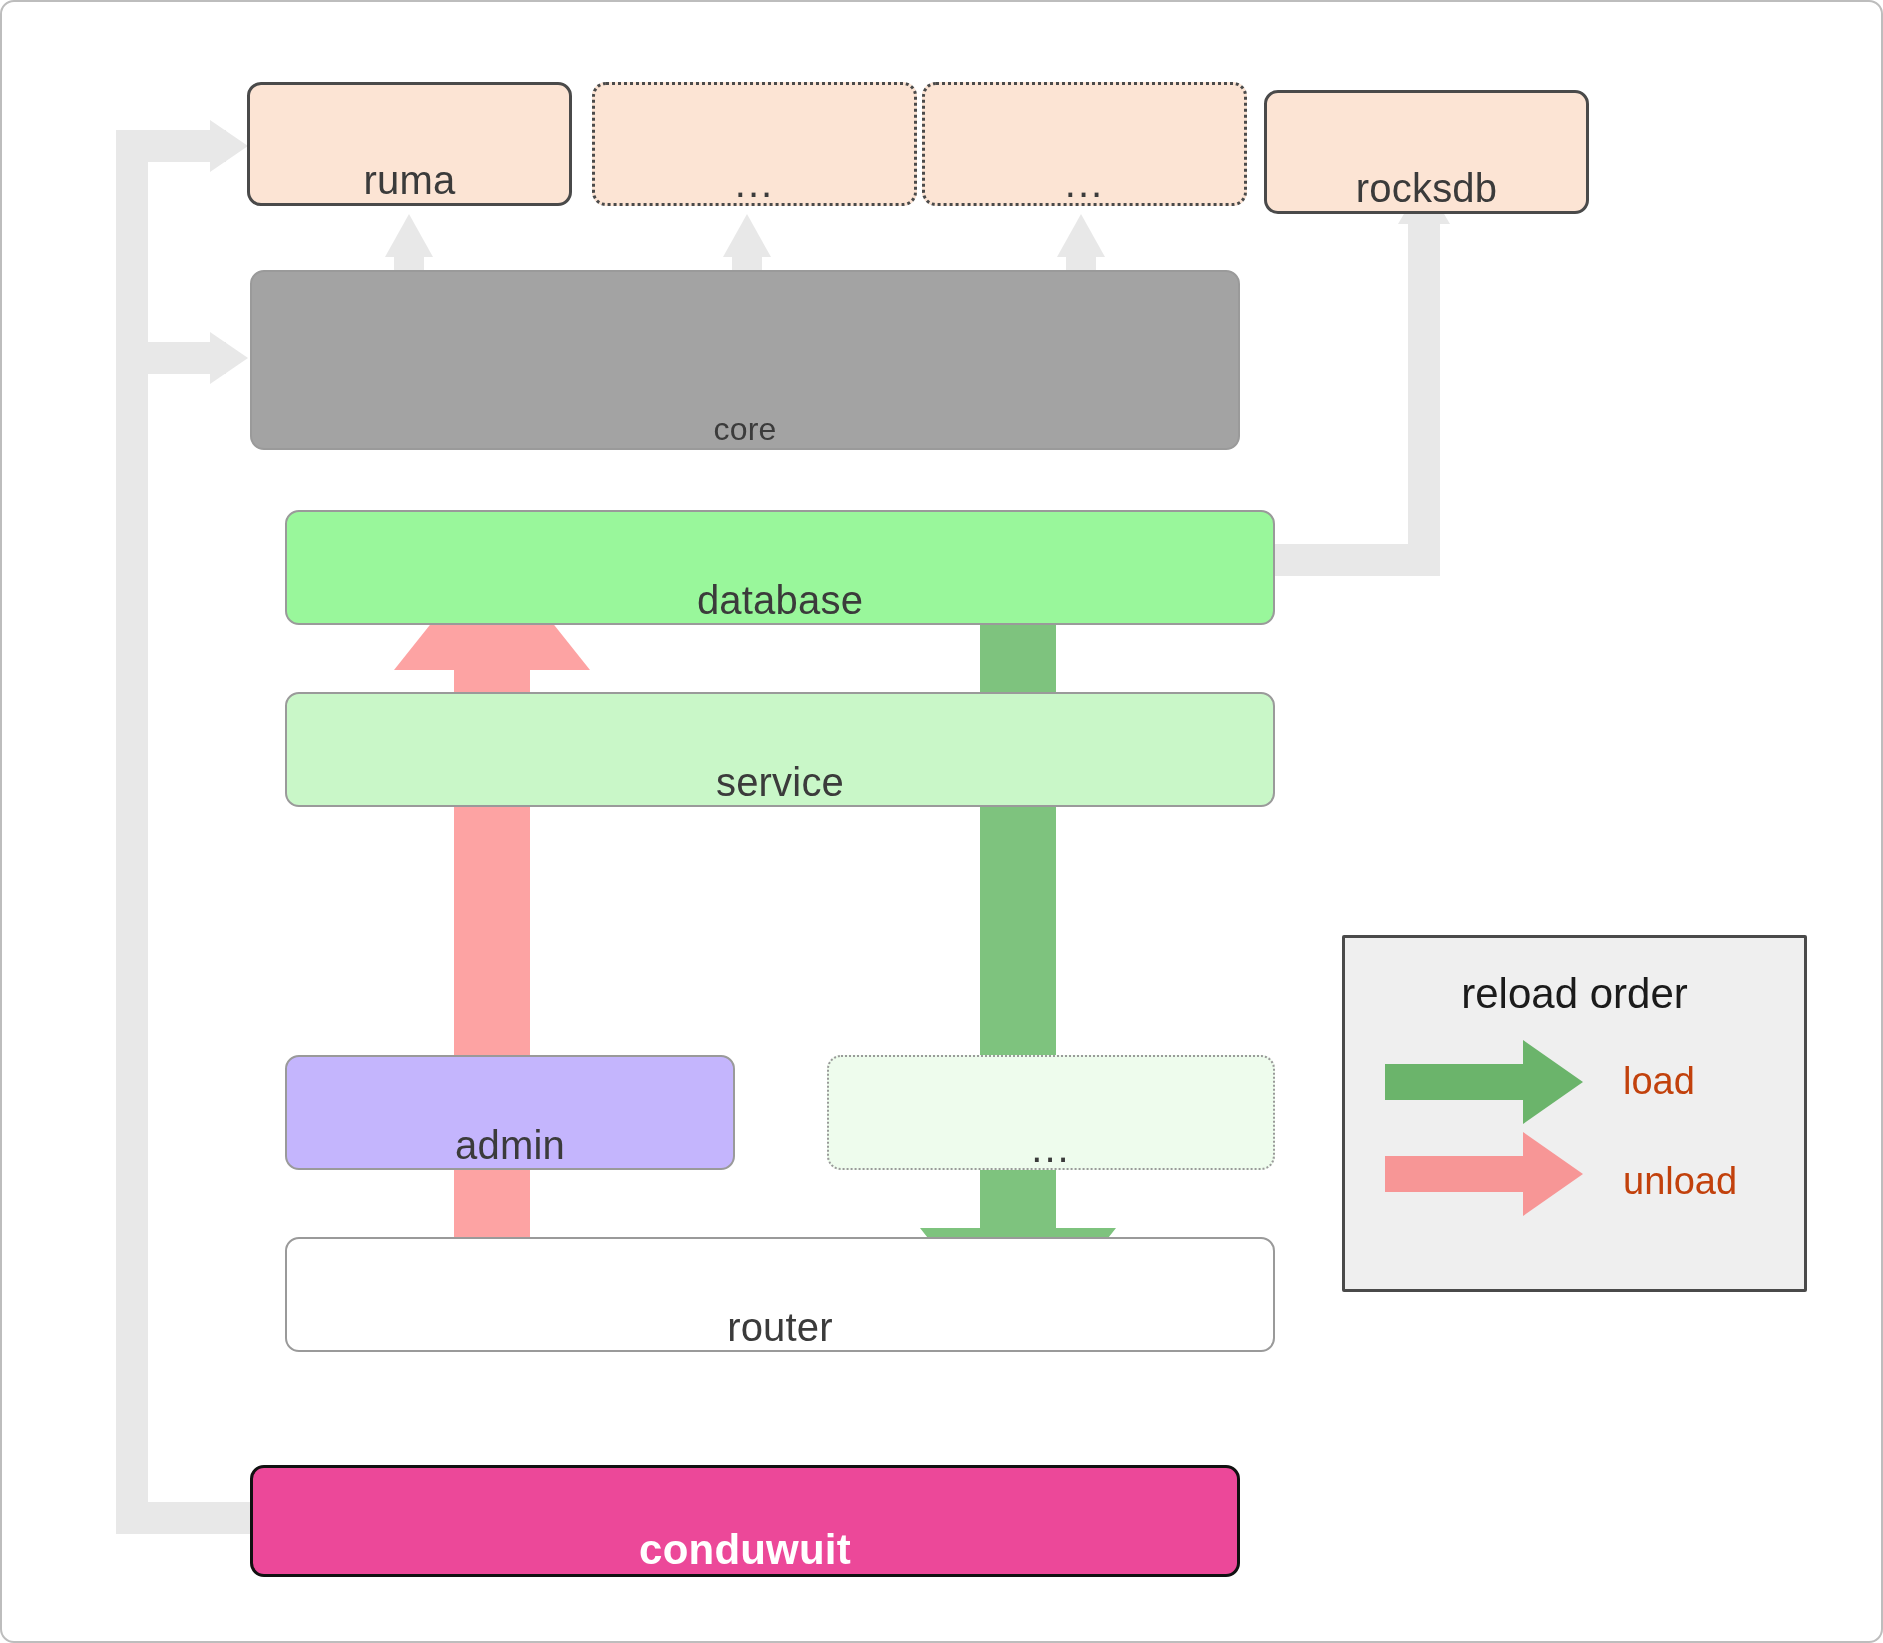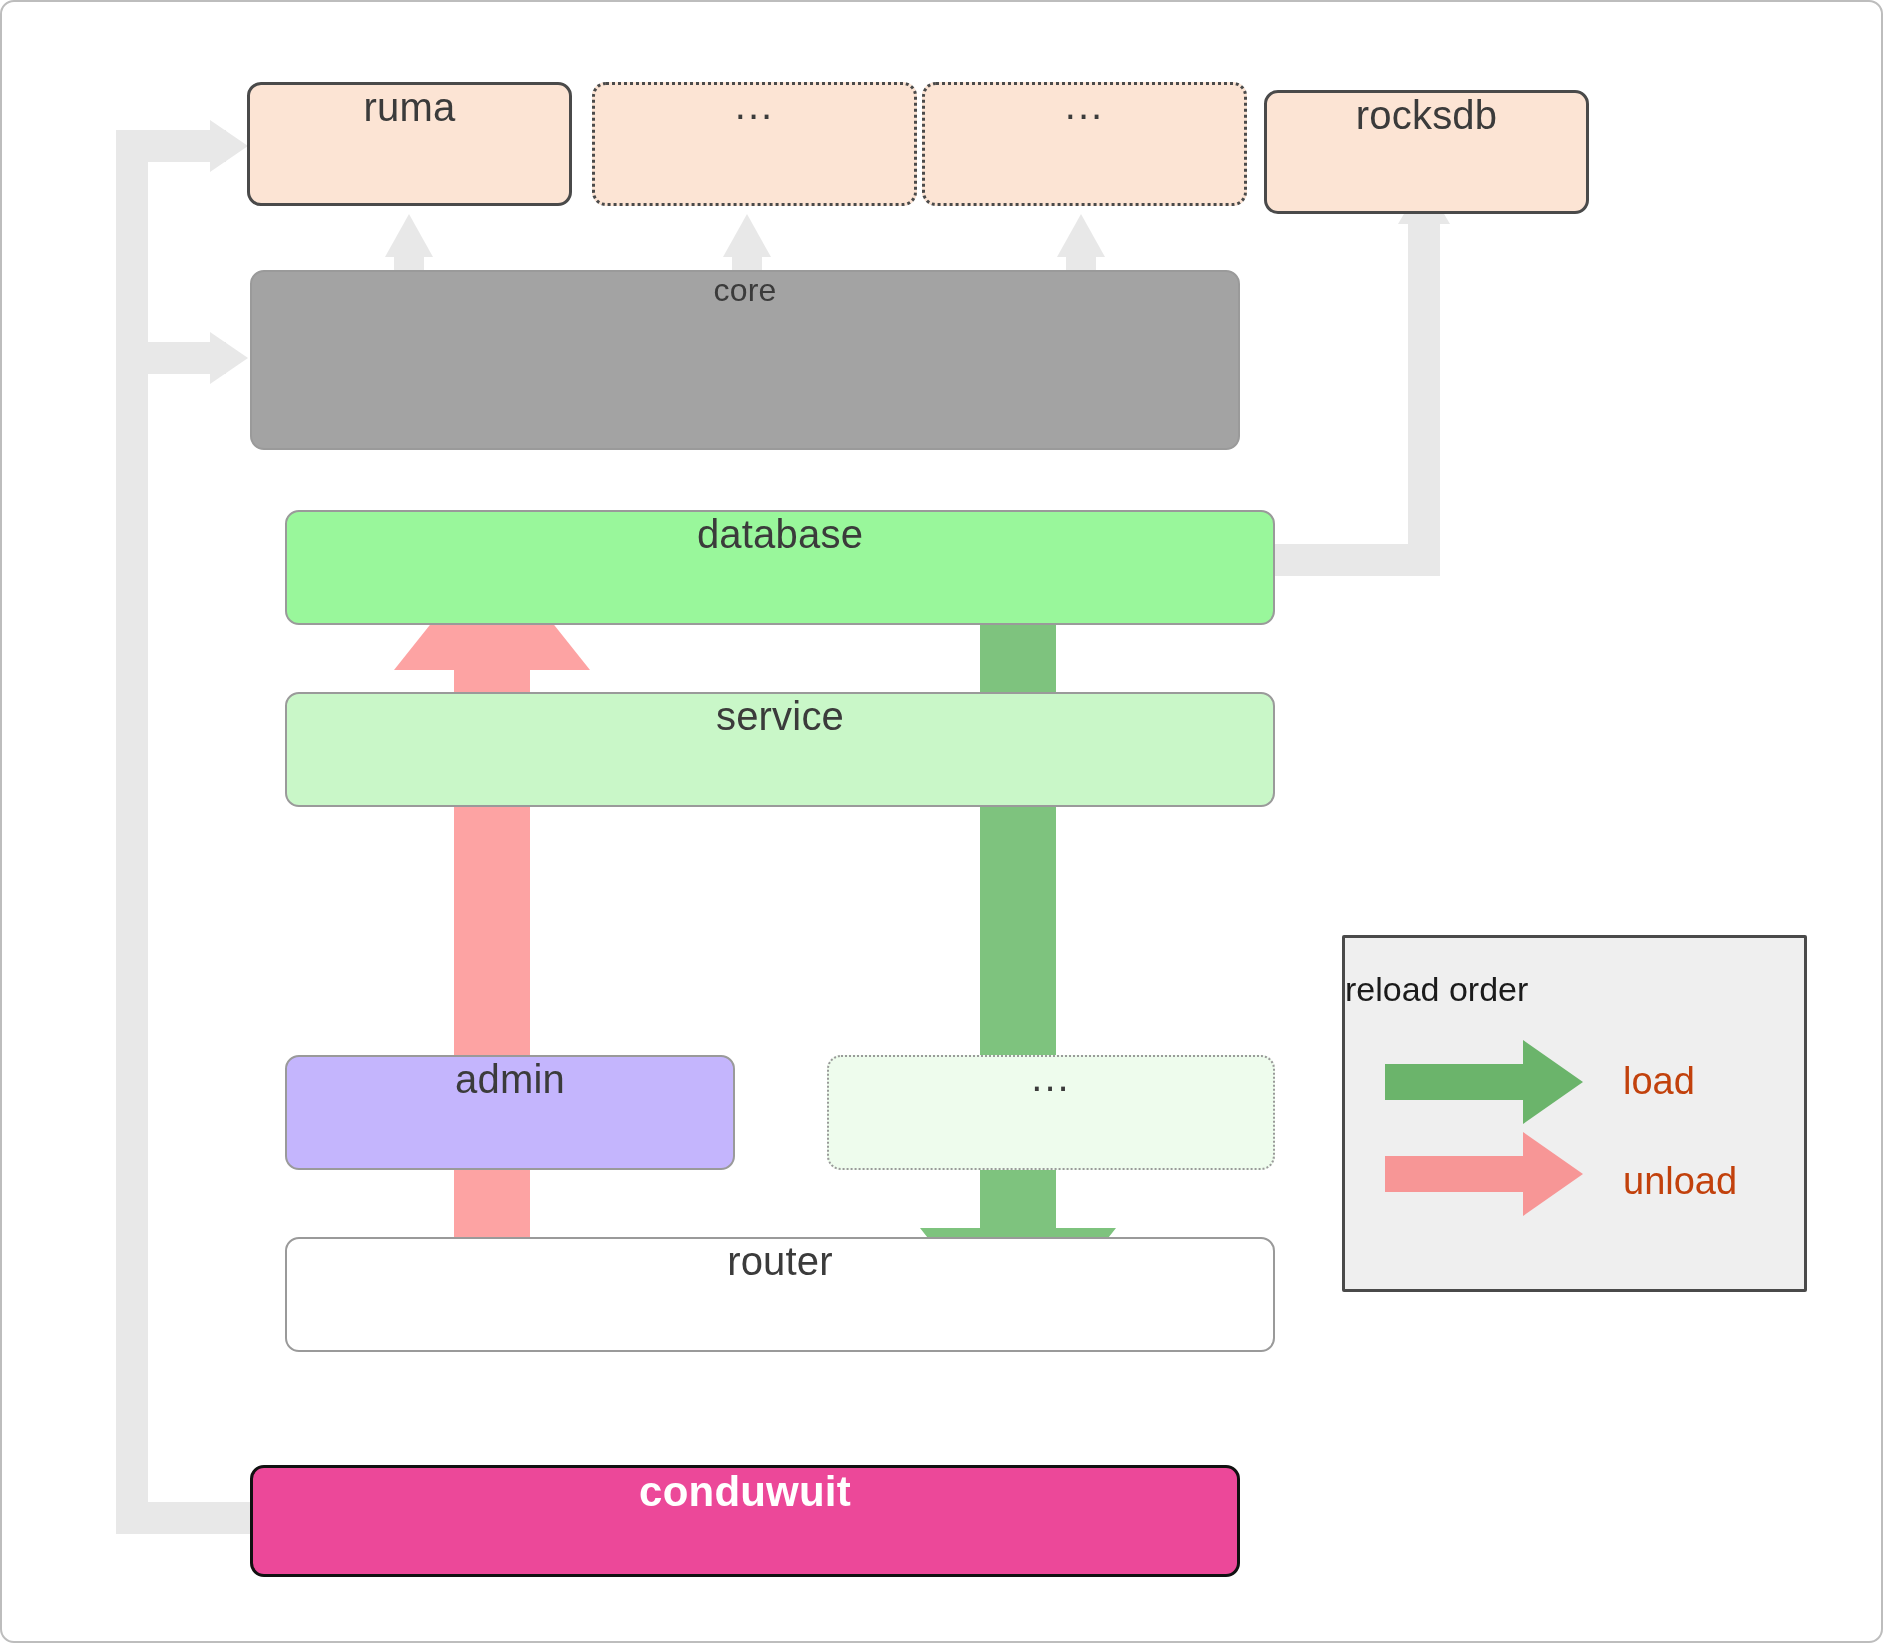--- a/index.html
+++ b/index.html
@@ -25,21 +25,21 @@
     left: 0;
     top: 0;
     width: 1883px;
     height: 1643px;
     pointer-events: none;
   }
   .node {
     position: absolute;
     box-sizing: border-box;
     display: flex;
-    align-items: flex-start;
+    align-items: flex-end;
     justify-content: center;
     border-radius: 14px;
     color: #3b3b3b;
     font-size: 38px;
     letter-spacing: 0.2px;
   }
   .node.dep {
     background: #fce4d4;
     border: 3px solid #4a4a4a;
     height: 124px;
@@ -73,22 +73,22 @@
     box-sizing: border-box;
     background: #efefef;
     border: 3px solid #4a4a4a;
     border-radius: 2px;
   }
   .legend-title {
     position: absolute;
     left: 0;
     right: 0;
     top: 32px;
-    text-align: left;
-    font-size: 34px;
+    text-align: center;
+    font-size: 42px;
     color: #1b1b1b;
   }
   .legend-label {
     position: absolute;
     font-size: 38px;
     color: #c2410c;
     white-space: nowrap;
   }
   .dots {
     font-size: 40px;

